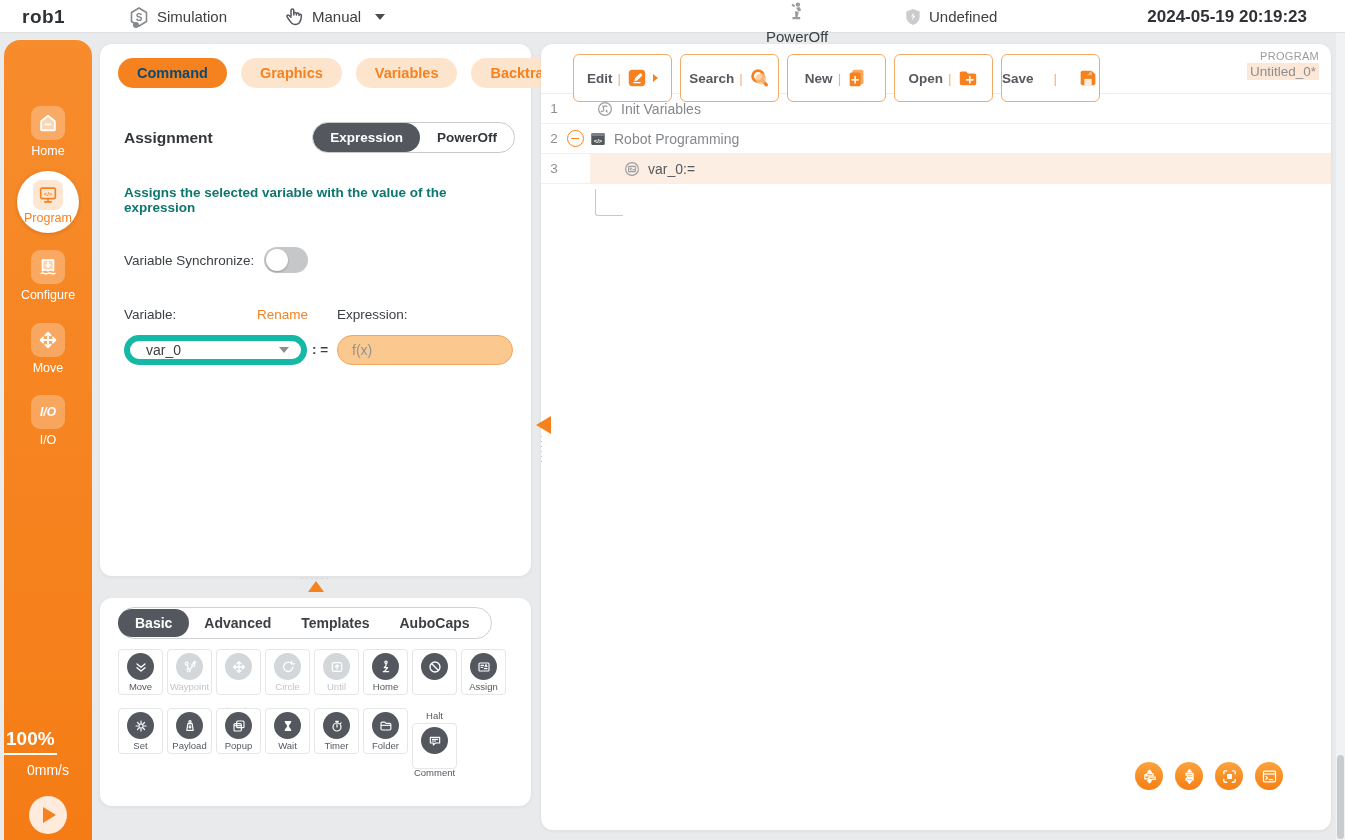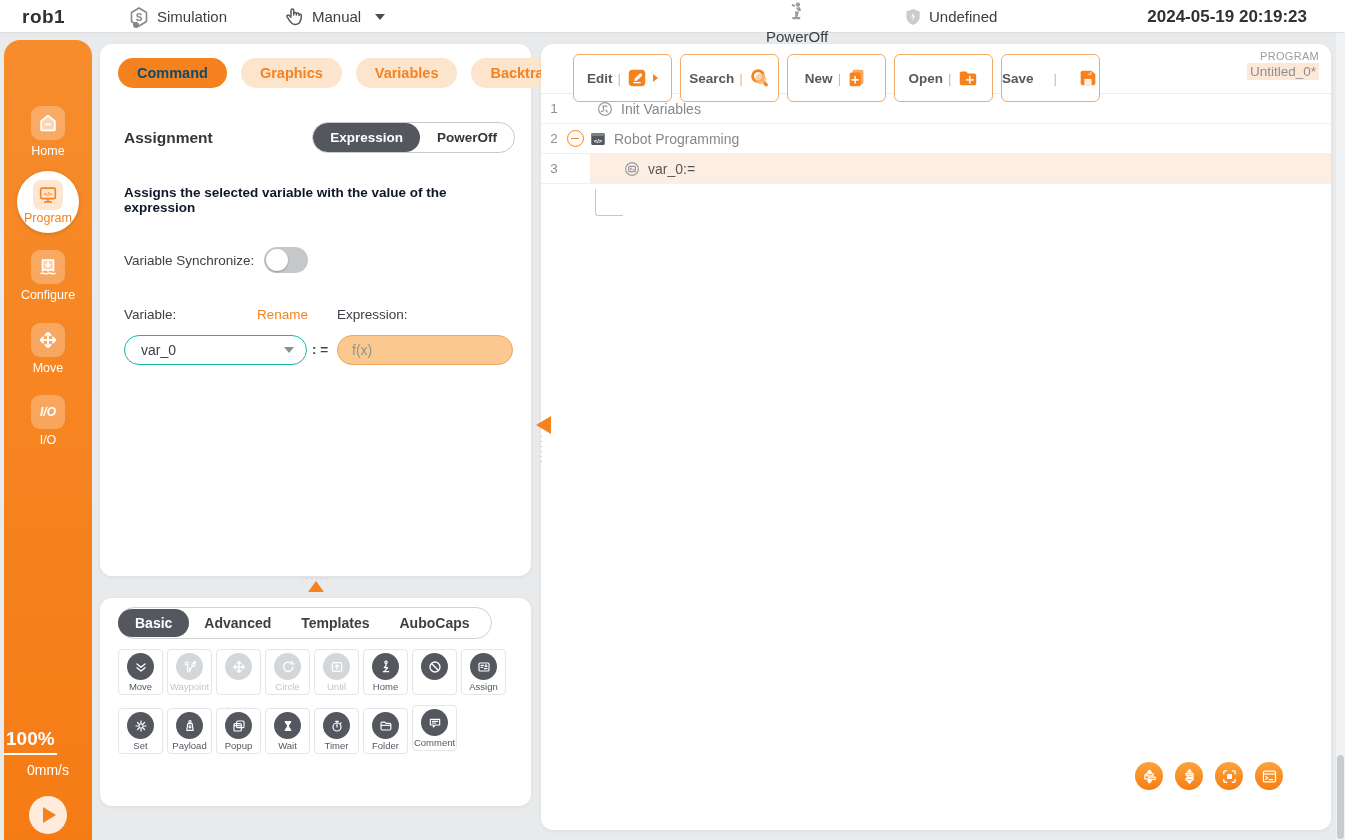--- a/index.html
+++ b/index.html
@@ -34,30 +34,30 @@
   
   .cmd-panel { left:100px; top:44px; width:431px; height:532px; }
   .cmd-tabs { display:flex; gap:14px; padding:14px 0 0 18px; }
   .cmd-tab { padding:7px 19px; border-radius:17px; background:#fde5cd; color:#f5821f; font-weight:bold; font-size:14.5px; cursor:pointer; white-space:nowrap; }
   .cmd-tab.active { background:#f5821f; color:#0c4a6e; }
   .assign-row { display:flex; align-items:center; justify-content:space-between; padding:34px 16px 0 24px; }
   .assign-title { font-size:15.5px; font-weight:bold; color:#33373c; }
   .seg-toggle { display:flex; border:1px solid #c7c9cb; border-radius:16px; height:31px; overflow:hidden; background:#fff; }
   .seg { padding:0 17px; display:flex; align-items:center; font-size:13.5px; font-weight:bold; color:#33373c; cursor:pointer; }
   .seg.active { background:#54585e; color:#fff; border-radius:16px; }
-  .cmd-desc { padding:32px 24px 0; font-size:13.5px; font-weight:bold; color:#0f172a; }
+  .cmd-desc { padding:32px 24px 0; font-size:13.5px; font-weight:bold; color:#0f766e; }
   .sync-row { display:flex; align-items:center; gap:10px; padding:32px 24px 0; font-size:13.5px; color:#3c4045; }
   .switch { width:44px; height:26px; border-radius:13px; background:#c5c7c9; position:relative; cursor:pointer; }
   .switch .knob { position:absolute; left:2px; top:2px; width:22px; height:22px; border-radius:50%; background:#fff; box-shadow:0 1px 2px rgba(0,0,0,.25); }
   .var-labels { position:relative; padding:34px 24px 0; font-size:13.5px; color:#3c4045; }
   .var-labels .lbl-var { position:absolute; left:24px; }
   .var-labels .lbl-rename { position:absolute; left:157px; color:#f5821f; cursor:pointer; }
   .var-labels .lbl-expr { position:absolute; left:237px; }
   .var-row { position:relative; height:30px; margin-top:28px; }
-  .var-select { position:absolute; left:24px; width:183px; height:30px; border:1px solid #14b8a6; border-radius:15px; display:flex; align-items:center; padding:0 12px 0 16px; font-size:14px; color:#3c4045; cursor:pointer; }
+  .var-select { position:absolute; left:24px; width:183px; height:30px; border:6px solid #14b8a6; border-radius:15px; display:flex; align-items:center; padding:0 12px 0 16px; font-size:14px; color:#3c4045; cursor:pointer; }
   .var-select .chev { margin-left:auto; width:0; height:0; border-left:5px solid transparent; border-right:5px solid transparent; border-top:6px solid #8b8f93; }
   .assign-sym { position:absolute; left:212px; top:7px; font-size:13.5px; font-weight:bold; color:#3c4045; }
   .expr-input { position:absolute; left:237px; width:176px; height:30px; border:1px solid #eda75e; border-radius:15px; background:#fbc88f; padding:0 14px; font-size:14px; color:#8f9499; font-family:"Liberation Sans",sans-serif; outline:none; }
   .expr-input::placeholder { color:#8f9499; }
 
   
   .h-split { position:absolute; left:100px; top:575px; width:431px; height:22px; display:flex; flex-direction:column; align-items:center; cursor:row-resize; }
   .h-split .dots { color:#b9bcbe; font-size:9px; letter-spacing:2px; line-height:6px; }
   .h-split .tri-up { width:0; height:0; border-left:8px solid transparent; border-right:8px solid transparent; border-bottom:11px solid #f5821f; }
 
@@ -399,21 +399,21 @@
     </div>
     <div class="cell" style="left:245px;top:59px;">
       <span class="icon-circle">
         <svg width="16" height="16" viewBox="0 0 24 24" fill="none" stroke="#fff" stroke-width="1.7" stroke-linejoin="round">
             <path d="M4.5 8c0-1 .8-1.8 1.8-1.8h4l1.8 1.8h5.4c1 0 1.8.8 1.8 1.8v6.4c0 1-.8 1.8-1.8 1.8H6.3c-1 0-1.8-.8-1.8-1.8z"></path>
             <path d="M4.5 11h15"></path>
           </svg>
       </span>
       <span class="cell-label">Folder</span>
     </div>
-    <div class="cell" style="left:294px;top:56px;">
+    <div class="cell" style="left:294px;top:74px;gap:12px;">
       <span class="icon-circle">
         <svg width="16" height="16" viewBox="0 0 24 24" fill="none" stroke="#fff" stroke-width="1.7" stroke-linecap="round" stroke-linejoin="round">
             <path d="M5 6.5h14v8.5h-6.5l-3 3v-3H5z"></path>
             <path d="M8 9.5h8M8 12h5"></path>
           </svg>
       </span>
       <span class="cell-label">Comment</span>
     </div>
   </div>
 </div>

